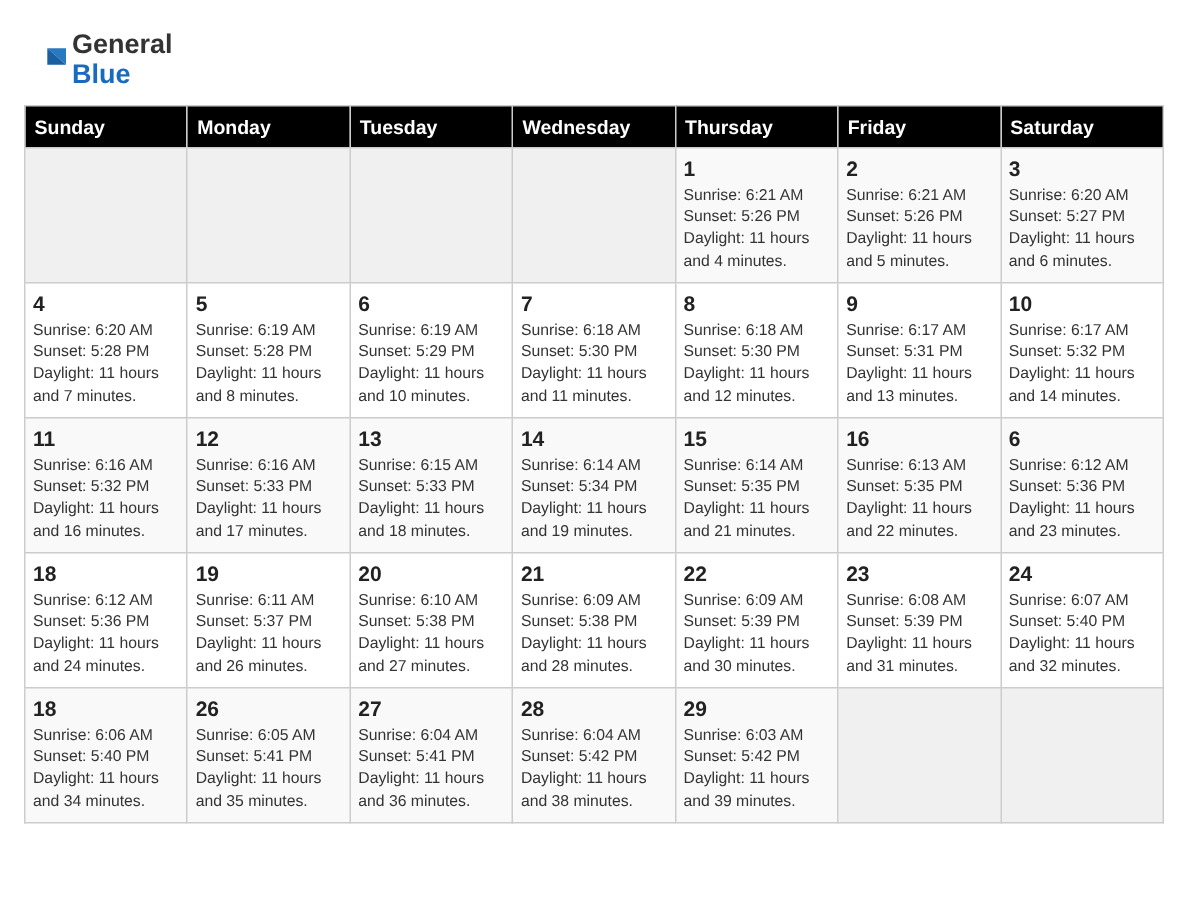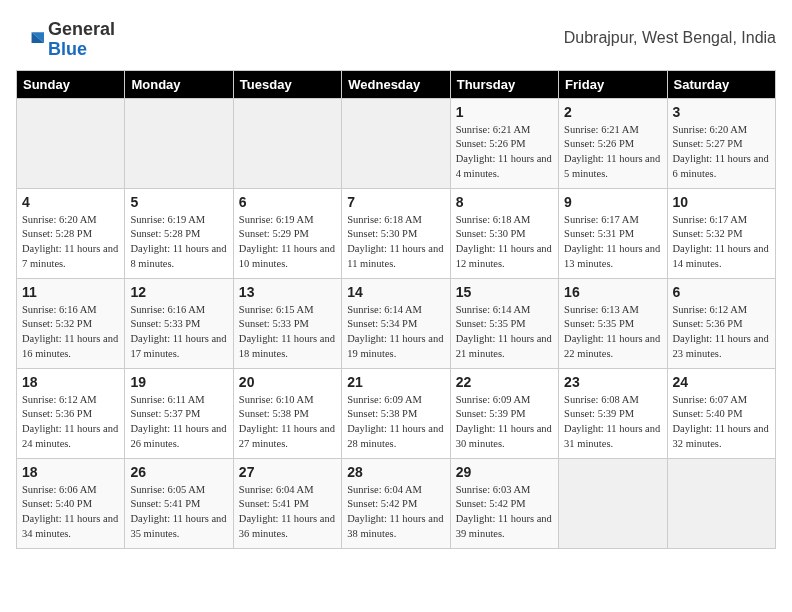--- a/index.html
+++ b/index.html
@@ -82,21 +82,20 @@
     .day-number {
       font-size: 14px;
       font-weight: bold;
       color: #222;
       margin-bottom: 3px;
     }
     .day-info {
       font-size: 10.5px;
       color: #333;
       line-height: 1.4;
-      font-family: Liberation Serif, serif;
     }
     .empty-cell {
       background: #f0f0f0 !important;
     }
   </style>
 </head>
 <body>
 
 <div class="header-area">
   <div class="logo">
@@ -104,21 +103,20 @@
       <rect x="0" y="0" width="36" height="36" fill="white"></rect>
       <polygon points="20,8 36,8 36,22" fill="#2979c0"></polygon>
       <polygon points="20,8 36,22 20,22" fill="#1a5fa0"></polygon>
     </svg>
     <div class="logo-text">
       <span class="logo-general">General</span>
       <span class="logo-blue">Blue</span>
     </div>
   </div>
   <div class="title-area">
-    <div class="sub-title">Dubrajpur, West Bengal, India</div>
   </div>
 </div>
 
 <table>
   <thead>
     <tr>
     <th>Sunday</th>
         <th>Monday</th>
         <th>Tuesday</th>
         <th>Wednesday</th>

